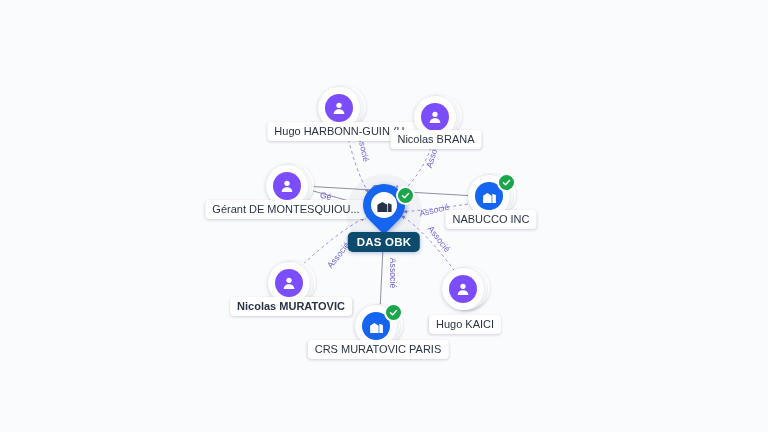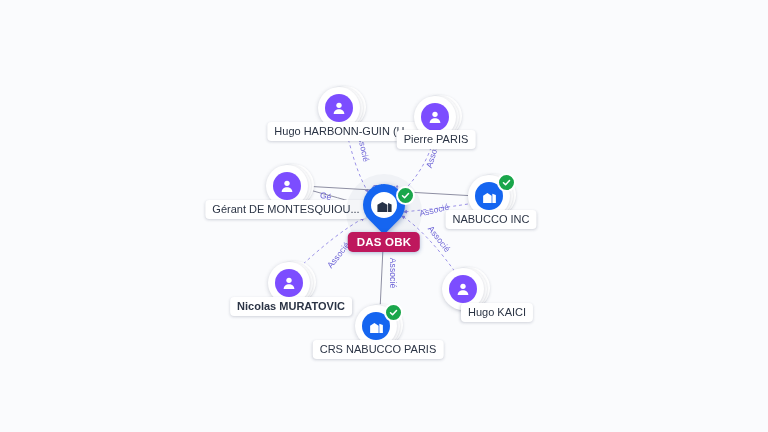--- a/index.html
+++ b/index.html
@@ -147,21 +147,21 @@
     display: flex;
     align-items: center;
     justify-content: center;
     z-index: 6;
   }
   #center-label {
     position: absolute;
     left: 0;
     top: 20px;
     transform: translate(-50%, 0);
-    background: #be185d;
+    background: #0c4a6e;
     color: #ffffff;
     font-size: 11.5px;
     font-weight: bold;
     padding: 4px 9px;
     border-radius: 5px;
     white-space: nowrap;
     letter-spacing: .2px;
     box-shadow: 0 1px 4px rgba(20,60,140,.35);
   }
 
@@ -241,21 +241,21 @@
       <div class="stack s2"></div>
       <div class="disc">
         <div class="inner-circle">
           <svg width="16" height="16" viewBox="0 0 24 24" fill="#ffffff">
             <circle cx="12" cy="8" r="4"></circle>
             <path d="M4 21c0-4.4 3.6-7 8-7s8 2.6 8 7z"></path>
           </svg>
         </div>
       </div>
     </div>
-    <div class="node-label" style="left:-1px; top:13px;">Pierre PARIS</div>
+    <div class="node-label" style="left:-1px; top:13px;">Nicolas BRANA</div>
   </div>
 
   <div class="node person" style="left:289px; top:186px;">
     <div class="node-icon-wrap">
       <div class="stack s1"></div>
       <div class="stack s2"></div>
       <div class="disc">
         <div class="inner-circle">
           <svg width="16" height="16" viewBox="0 0 24 24" fill="#ffffff">
             <circle cx="12" cy="8" r="4"></circle>
@@ -310,42 +310,42 @@
       <div class="stack s2"></div>
       <div class="disc">
         <div class="inner-circle">
           <svg width="16" height="16" viewBox="0 0 24 24" fill="#ffffff">
             <circle cx="12" cy="8" r="4"></circle>
             <path d="M4 21c0-4.4 3.6-7 8-7s8 2.6 8 7z"></path>
           </svg>
         </div>
       </div>
     </div>
-    <div class="node-label" style="left:0px; top:14px;margin-left:32px;">Hugo KAICI</div>
+    <div class="node-label" style="left:0px; top:26px;">Hugo KAICI</div>
   </div>
 
   <div class="node company" style="left:378px; top:326px;">
     <div class="node-icon-wrap">
       <div class="stack s1"></div>
       <div class="stack s2"></div>
       <div class="disc">
         <div class="inner-circle">
           <svg width="17" height="17" viewBox="0 0 24 24" fill="#ffffff">
             <path d="M3 21V11l6-4 6 4v10H3z"></path>
             <path d="M16 21V8l5 2v11h-5z"></path>
           </svg>
         </div>
       </div>
       <div class="badge-check">
         <svg width="9" height="9" viewBox="0 0 24 24" fill="none" stroke="#ffffff" stroke-width="4" stroke-linecap="round" stroke-linejoin="round">
           <path d="M4 12.5l5.5 5.5L20 6.5"></path>
         </svg>
       </div>
     </div>
-    <div class="node-label" style="left:0px; top:14px;">CRS NABUCCO PARIS</div>
+    <div class="node-label" style="left:0px; top:14px;">CRS MURATOVIC PARIS</div>
   </div>
 
   <div id="center-node">
     <div class="pin-halo"></div>
     <div class="pin">
       <div class="pin-inner">
         <svg width="17" height="17" viewBox="0 0 24 24" fill="#263248">
           <path d="M2 21V11l7-4 7 4v10H2z"></path>
           <path d="M17 21V8.5l5 2V21h-5z"></path>
         </svg>

